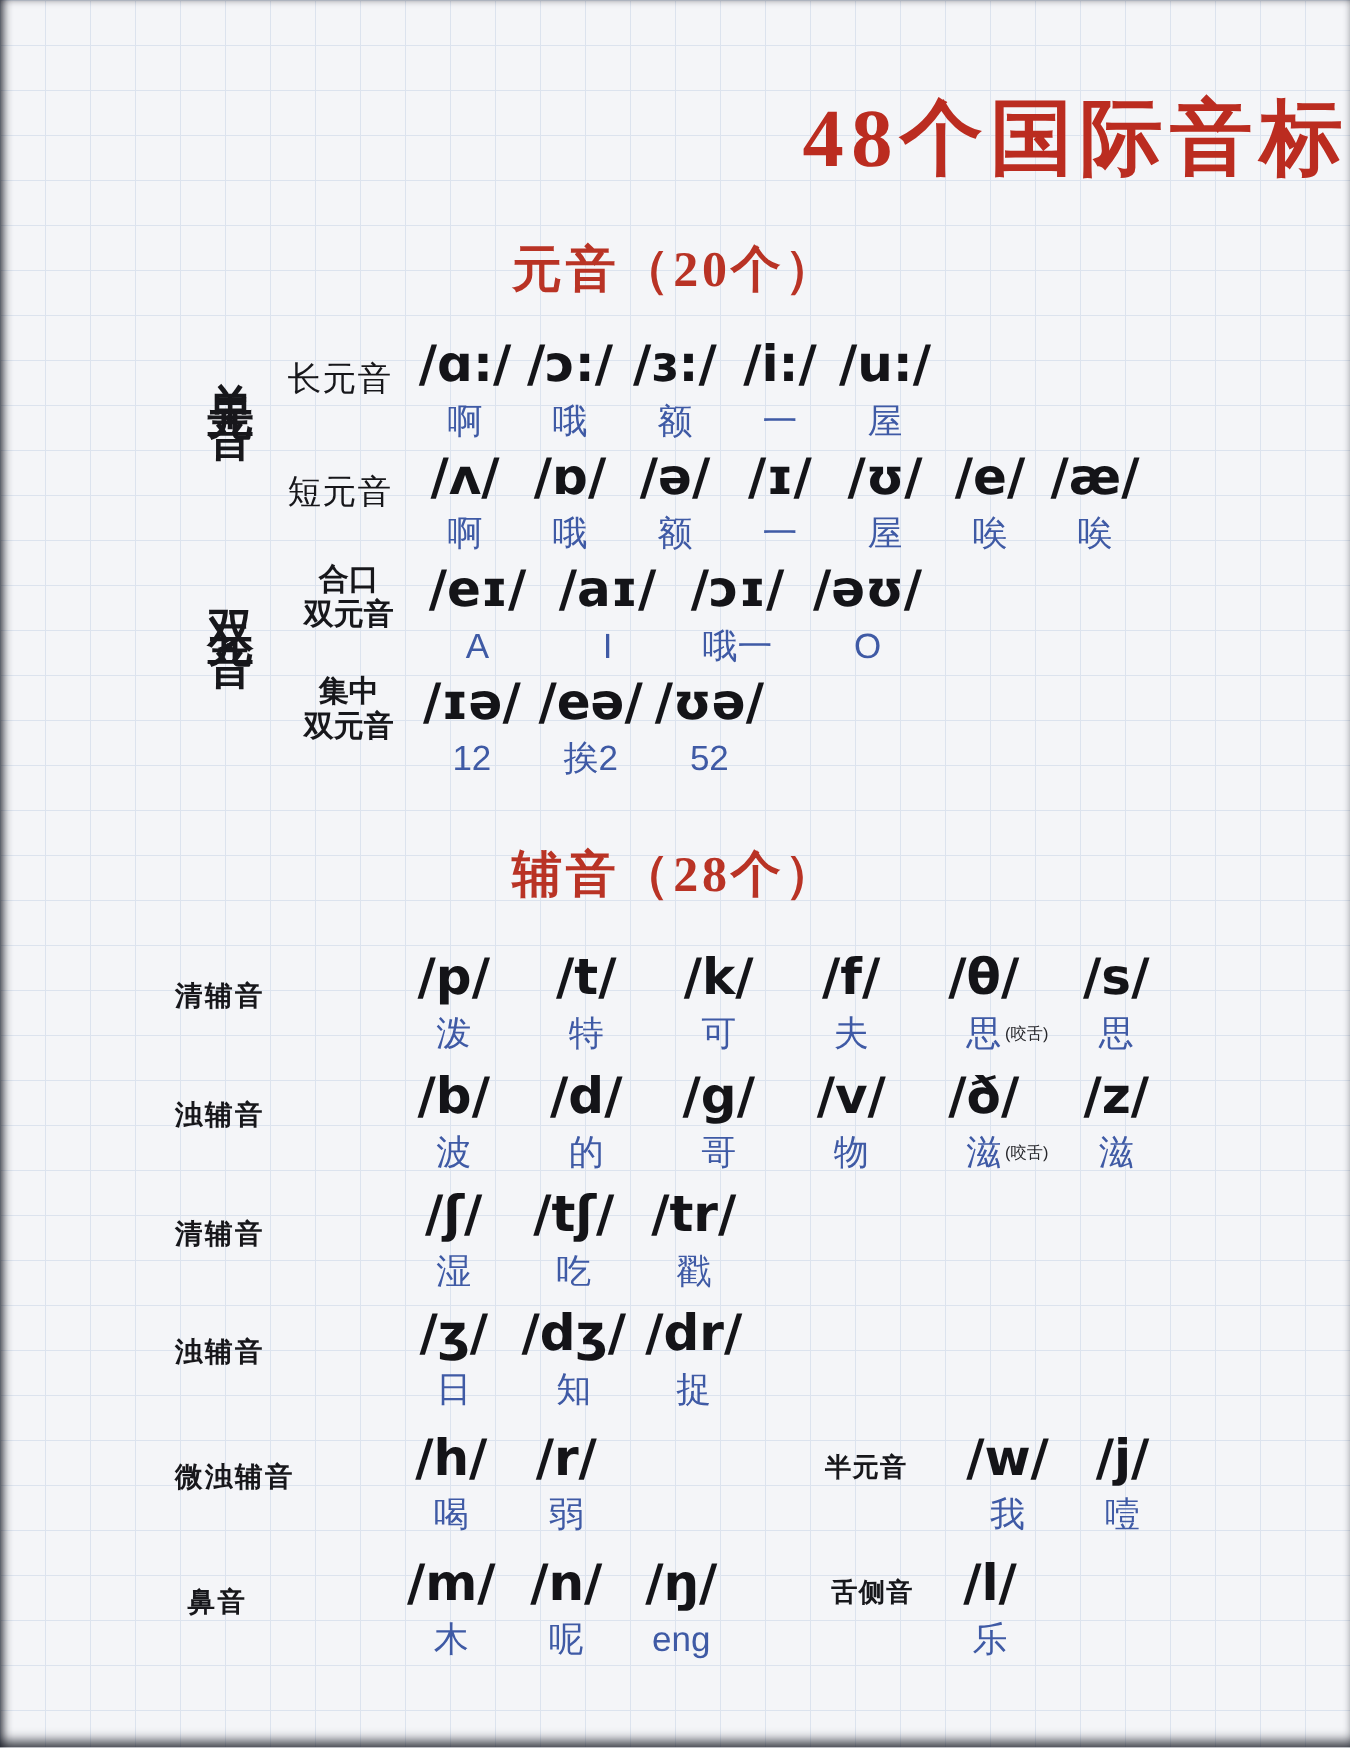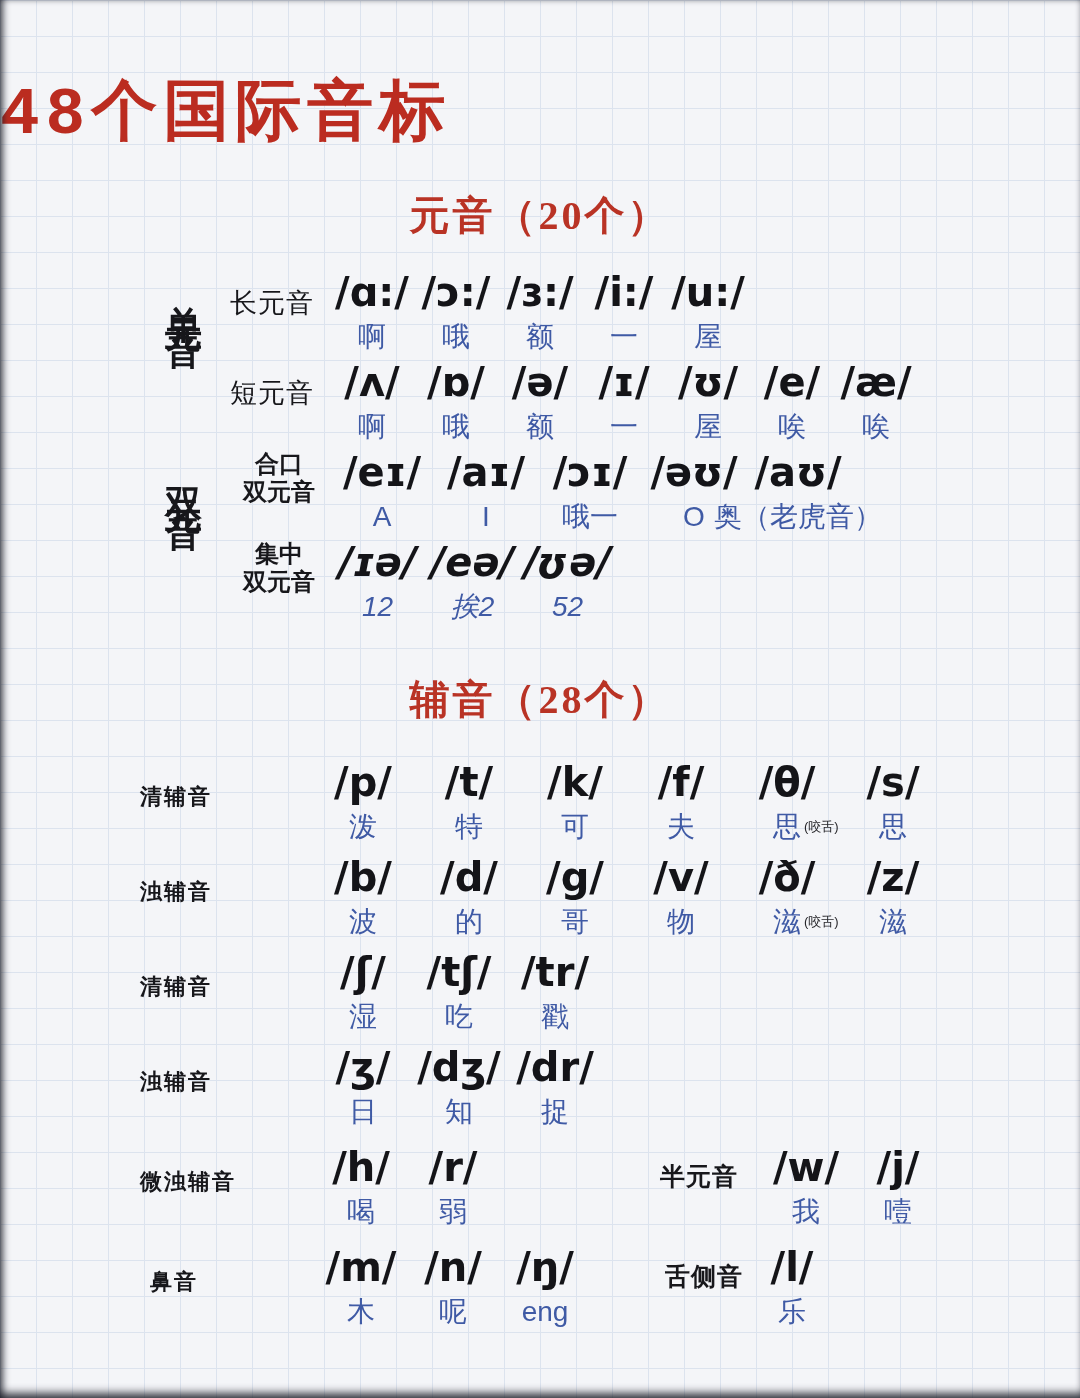--- a/index.html
+++ b/index.html
@@ -18,22 +18,22 @@
   .sheet::after{
     content:"";position:absolute;inset:0;pointer-events:none;
     box-shadow:
       inset 9px 0 7px -6px rgba(25,28,38,.8),
       inset 0 -12px 9px -7px rgba(25,28,38,.85),
       inset 0 5px 5px -4px rgba(25,28,38,.35),
       inset -5px 0 5px -4px rgba(25,28,38,.22);
   }
   .main-title{
     position:absolute;top:66px;left:0;width:100%;
-    text-align:left;color:#bb2c20;
-    font-family:Liberation Mono, monospace;
+    text-align:right;color:#bb2c20;
+    font-family:Liberation Serif, serif;
     font-size:66px;font-weight:700;letter-spacing:6px;
   }
   .section-title{
     position:absolute;left:0;width:100%;text-align:center;color:#b93325;
     font-family:"Liberation Serif","DejaVu Serif",serif;
     font-size:40px;font-weight:700;letter-spacing:3px;
   }
   #vowel-title{top:188px;}
   #consonant-title{top:672px;}
 
@@ -57,40 +57,40 @@
     font-size:24px;font-weight:600;line-height:28px;white-space:nowrap;
   }
   .side-label{
     position:absolute;left:140px;color:#17171b;
     font-family:"Liberation Serif","DejaVu Serif",serif;
     font-size:22px;font-weight:600;letter-spacing:2px;white-space:nowrap;
   }
   .mini-label{
     position:absolute;color:#17171b;
     font-family:"Liberation Serif","DejaVu Serif",serif;
-    font-size:25px;font-weight:600;letter-spacing:1px;white-space:nowrap;
+    font-size:21px;font-weight:600;letter-spacing:1px;white-space:nowrap;
   }
 
   .row{position:absolute;display:flex;}
   .cell{display:flex;flex-direction:column;align-items:center;}
   .sym{
     font-family:"DejaVu Sans","Liberation Sans",sans-serif;
     font-weight:700;font-size:40px;line-height:44px;color:#141418;white-space:nowrap;
   }
   .hint{
     margin-top:6px;font-size:28px;line-height:34px;min-height:34px;
     color:#3f5aa5;white-space:nowrap;position:relative;
   }
   .note{
     position:absolute;left:100%;top:50%;transform:translateY(-50%);
     margin-left:3px;font-size:13px;color:#26262a;white-space:nowrap;
     font-family:Liberation Sans, sans-serif;
   }
   .r-w84  .cell{width:84px;}
-  .r-w95  .cell{width:95px;font-style:italic;}
+  .r-w95  .cell{width:95px;}
   .r-w96  .cell{width:96px;}
   .r-w104 .cell{width:104px;}
   .r-w106 .cell{width:106px;}
   .r-w92  .cell{width:92px;}
   .r-w64  .cell{width:64px;}
 
   #vrow1{top:270px;left:330px;}
   #vrow2{top:360px;left:330px;}
   #vrow3{top:450px;left:330px;}
   #vrow4{top:540px;left:330px;}
@@ -190,24 +190,20 @@
         <span class="hint">I</span>
       </div>
     <div class="cell">
         <span class="sym">/ɔɪ/</span>
         <span class="hint">哦一</span>
       </div>
     <div class="cell">
         <span class="sym">/əʊ/</span>
         <span class="hint">O</span>
       </div>
-    <div class="cell">
-        <span class="sym">/aʊ/</span>
-        <span class="hint">奥（老虎音）</span>
-      </div>
   </div>
 
   <div class="row r-w95" id="vrow4">
     <div class="cell">
         <span class="sym">/ɪə/</span>
         <span class="hint">12</span>
       </div>
     <div class="cell">
         <span class="sym">/eə/</span>
         <span class="hint">挨2</span>

